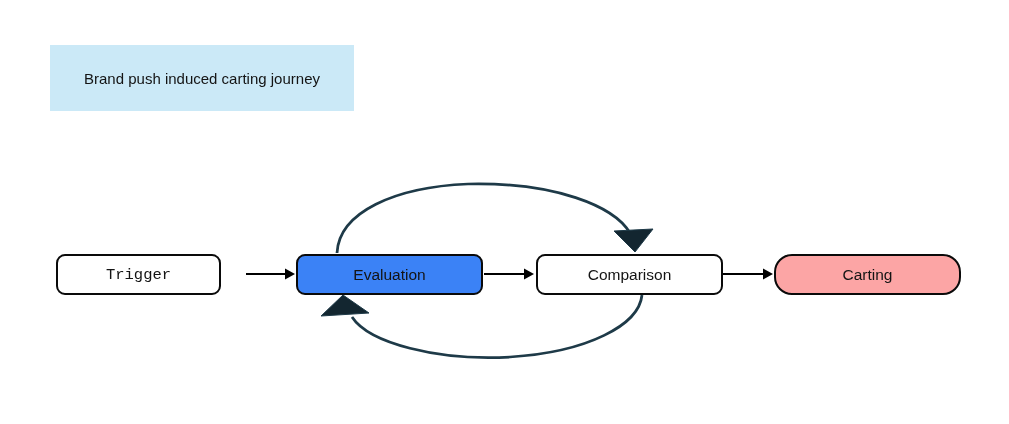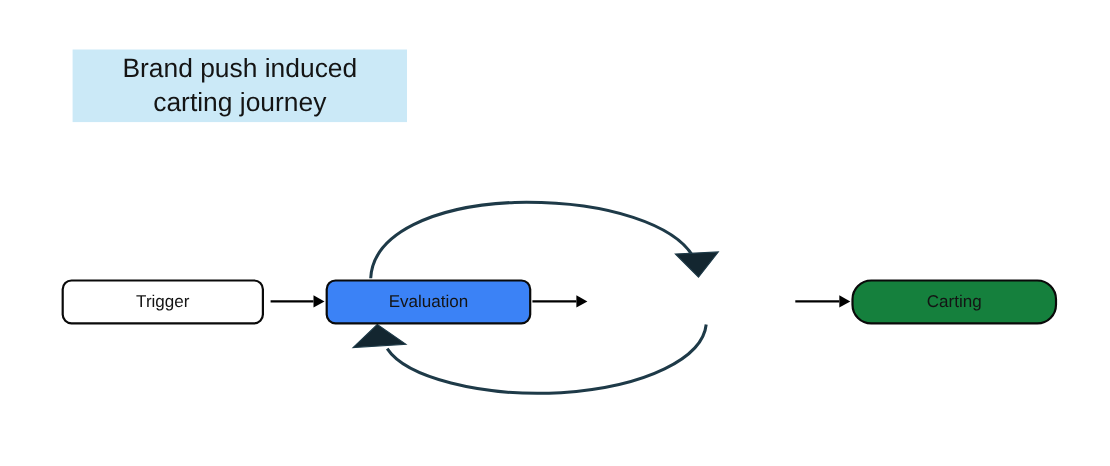--- a/index.html
+++ b/index.html
@@ -19,24 +19,23 @@
     left: 50px;
     top: 45px;
     width: 304px;
     height: 66px;
     box-sizing: border-box;
     padding: 2px 15px;
     display: flex;
     align-items: center;
     justify-content: center;
     text-align: center;
-    font-size: 24px;
+    font-size: 15px;
     line-height: 31px;
     color: #141414;
-    margin-left: 16px;
   }
   .edges-layer {
     position: absolute;
     left: 0;
     top: 0;
     width: 1009px;
     height: 424px;
     pointer-events: none;
   }
   .node {
@@ -46,21 +45,21 @@
     box-sizing: border-box;
     background: #ffffff;
     border: 2px solid #0a0a0a;
     border-radius: 9px;
     display: flex;
     align-items: center;
     justify-content: center;
     font-size: 15.5px;
     color: #141414;
   }
-  .node-trigger    { left: 56px;  width: 184px; }
+  .node-trigger    { left: 56px;  width: 165px; font-family: Liberation Mono, monospace; }
   .node-evaluation { left: 296px; width: 187px; }
   .node-comparison { left: 536px; width: 187px; }
   .node-carting    { left: 774px; width: 187px; }
 </style>
 </head>
 <body>
 
 <div class="canvas" style="background-color: rgb(255, 255, 255);">
 
   <div class="title-box" style="background-color: rgb(203, 233, 247);">Brand push induced carting journey</div>
@@ -94,18 +93,21 @@
   </svg>
 
   <div class="node node-trigger" style="border-color: rgb(10, 10, 10); background-color: rgb(255, 255, 255);">
     <span>Trigger</span>
   </div>
 
   <div class="node node-evaluation" style="border-color: rgb(10, 10, 10); background-color: #3b82f6;">
     <span>Evaluation</span>
   </div>
 
+  <div class="node node-comparison" style="border-color: rgb(10, 10, 10); background-color: rgb(255, 255, 255);">
+    <span>Comparison</span>
+  </div>
 
-  <div class="node node-carting" style="border-color: rgb(10, 10, 10); background-color: #15803d; border-radius: 18px;">
+  <div class="node node-carting" style="border-color: rgb(10, 10, 10); background-color: #fca5a5; border-radius: 18px;">
     <span>Carting</span>
   </div>
 
 </div>
 
 </body></html>

